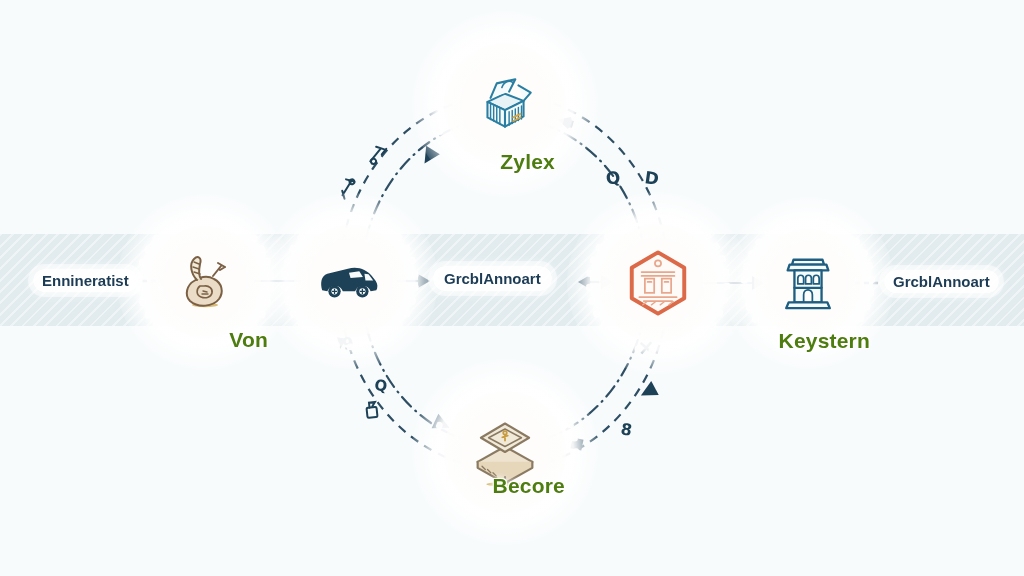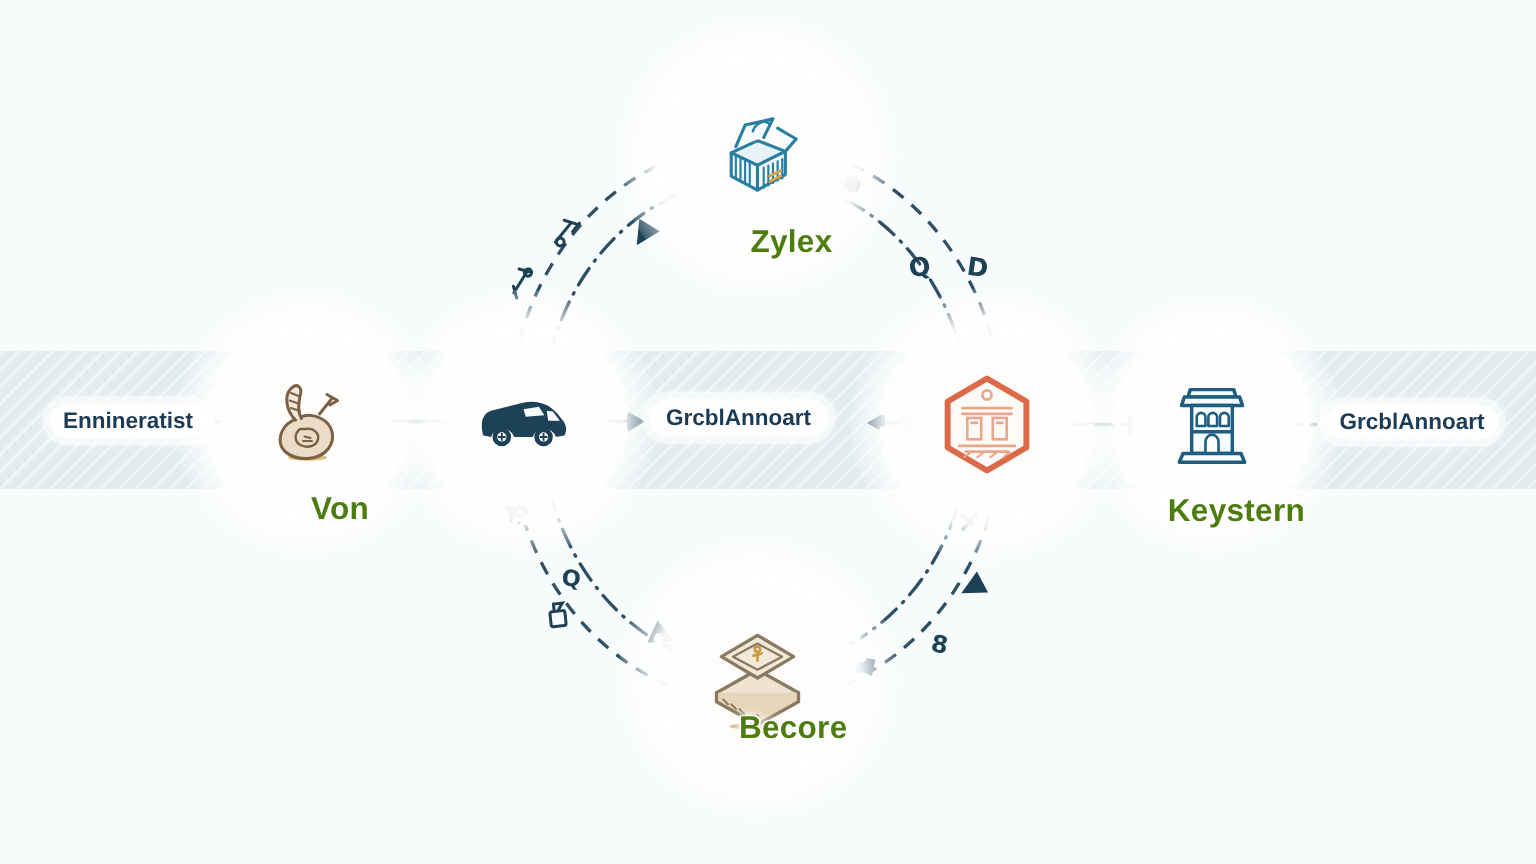--- a/index.html
+++ b/index.html
@@ -190,21 +190,21 @@
       <polygon points="32,6 54,19 32,32 10,19" fill="#f2ead9"></polygon>
       <polygon points="32,11 47,19 32,27 17,19" stroke-width="1.4"></polygon>
       <g stroke="#c89b3e" stroke-width="1.6">
         <circle cx="32" cy="14.5" r="1.6"></circle>
         <path d="M32,16.5 v5 M29.5,18.5 l5,-1.5"></path>
       </g>
     </g>
   </svg>
 </div>
 
-<div class="lbl node-lbl" style="left:146px;top:328px;width:100px">Von</div>
+<div class="lbl node-lbl" style="left:168px;top:328px;width:100px">Von</div>
 
 <div class="lbl node-lbl" style="left:455px;top:150px;width:100px">Zylex</div>
 
 <div class="lbl node-lbl" style="left:750px;top:329px;width:120px">Keystern</div>
 
 <div class="lbl node-lbl" style="left:445px;top:474px;width:120px">Becore</div>
 
 <div class="pill small" style="left:33px;top:269px">Ennineratist</div>
 
 <div class="pill big" style="left:433px;top:266px">GrcblAnnoart</div>

